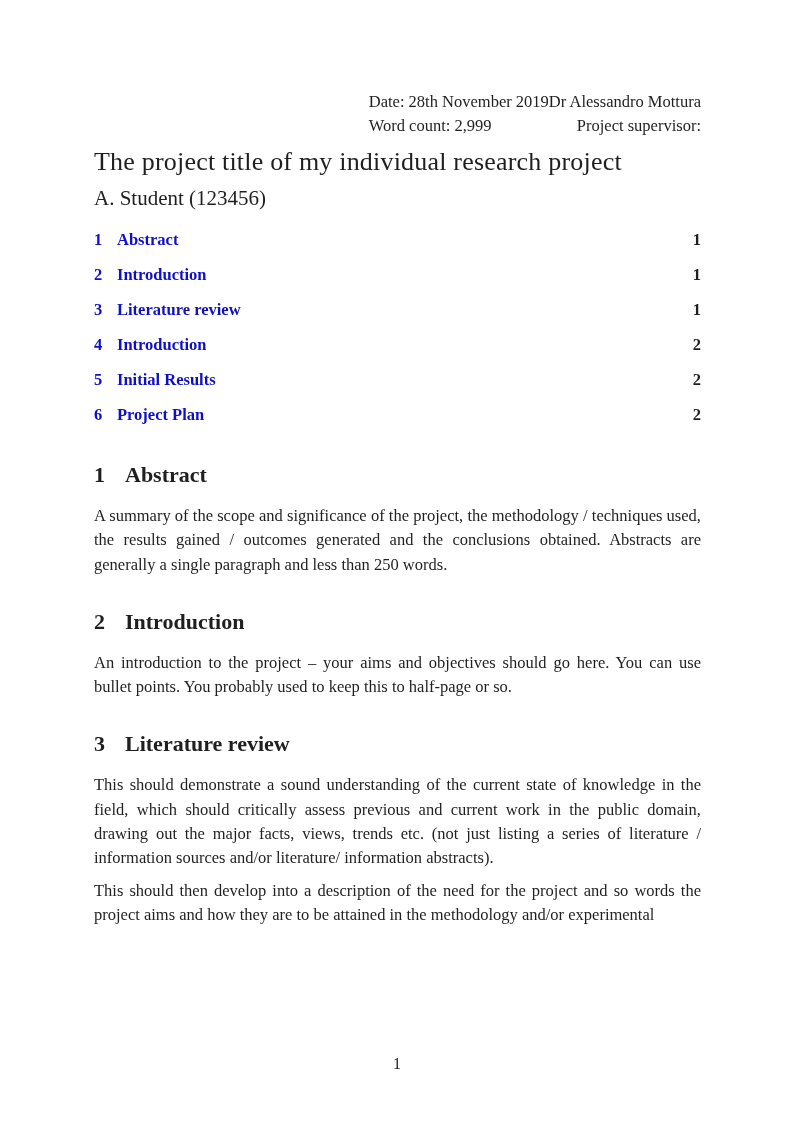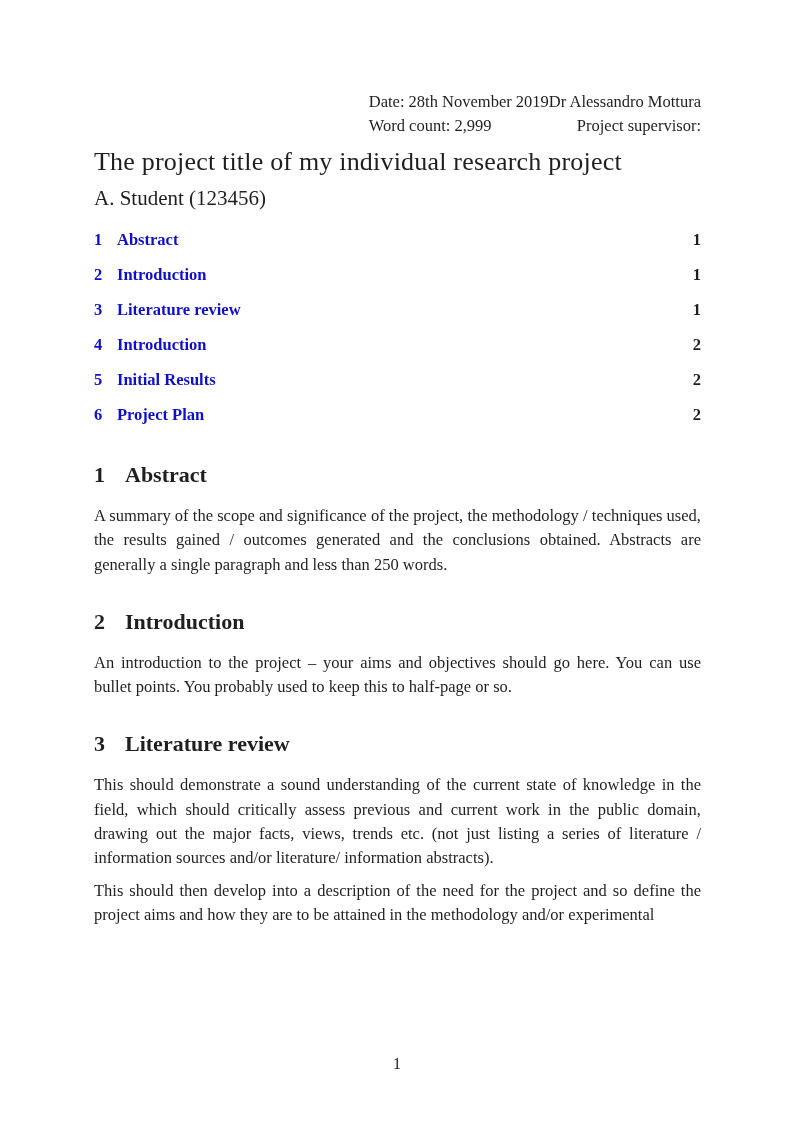--- a/index.html
+++ b/index.html
@@ -178,18 +178,18 @@
     </h2>
     <p class="para">An introduction to the project – your aims and objectives should go here. You can use bullet points. You probably used to keep this to half-page or so.</p>
   </div>
 
   <div class="section">
     <h2 class="sec-heading">
       <span class="sec-num">3</span>
       <span>Literature review</span>
     </h2>
     <p class="para">This should demonstrate a sound understanding of the current state of knowledge in the field, which should critically assess previous and current work in the public domain, drawing out the major facts, views, trends etc. (not just listing a series of literature / information sources and/or literature/ information abstracts).</p>
-    <p class="para">This should then develop into a description of the need for the project and so define the project aims and how they are to be attained in the methodology and/or experimental</p>
+    <p class="para">This should then develop into a description of the need for the project and so words the project aims and how they are to be attained in the methodology and/or experimental</p>
   </div>
 
   <div class="footer-page">1</div>
 
 </div>
 
 </body></html>

